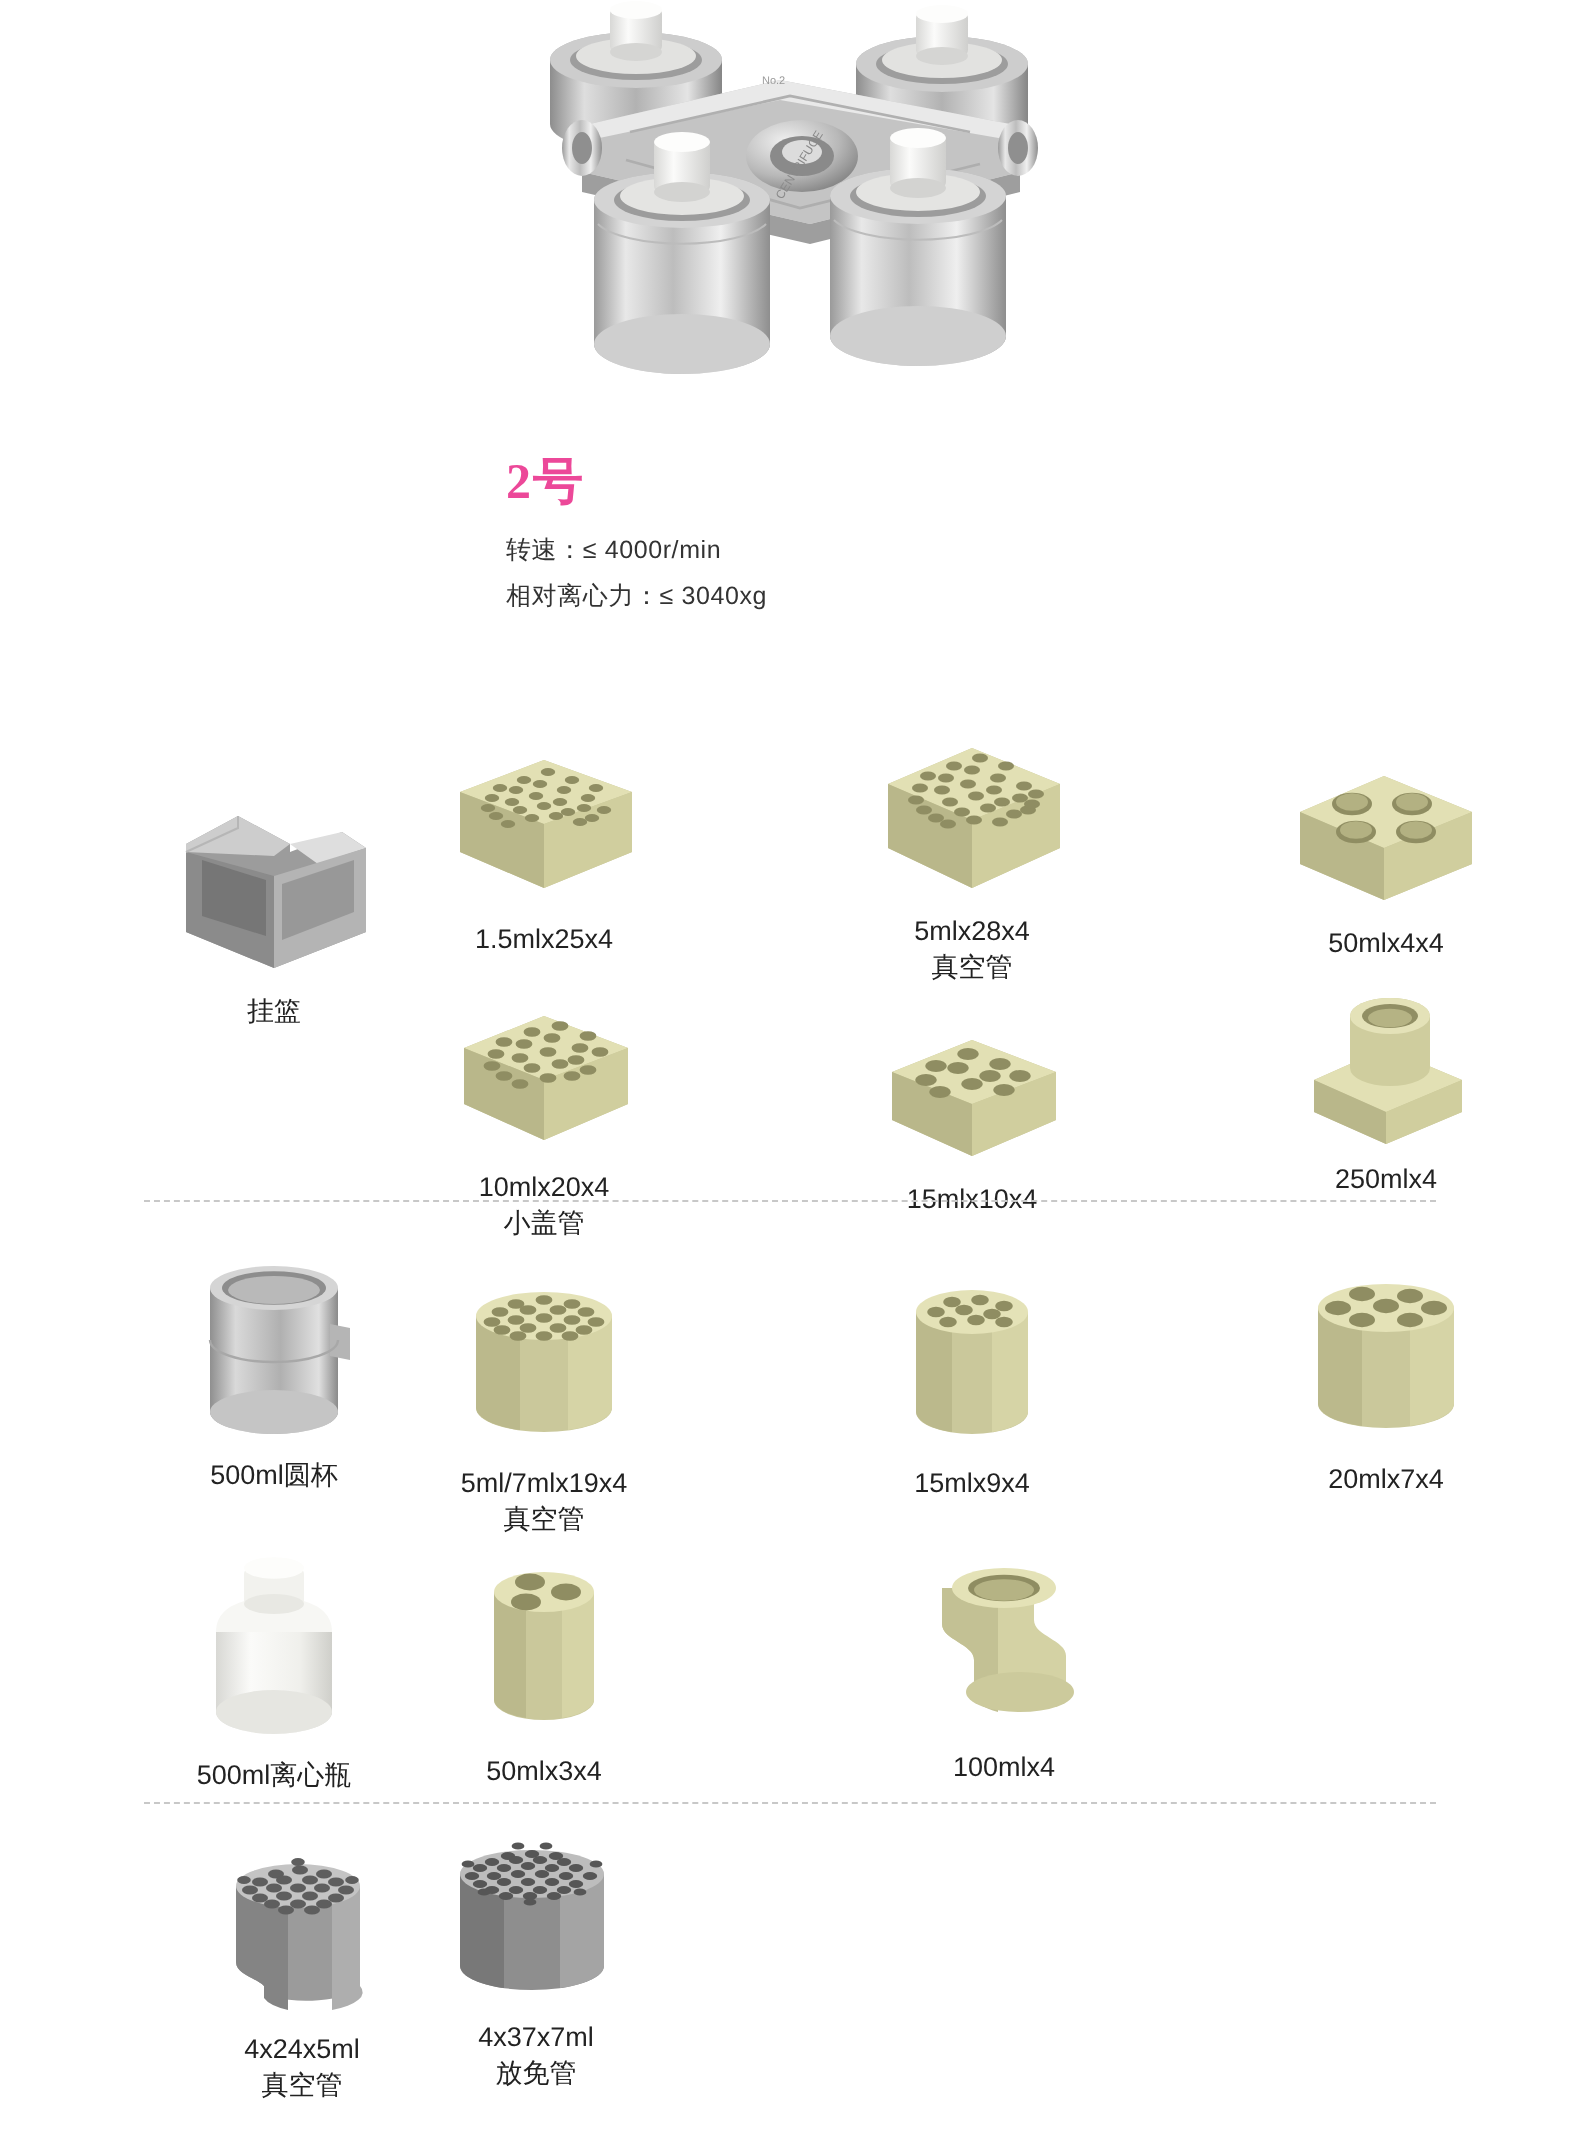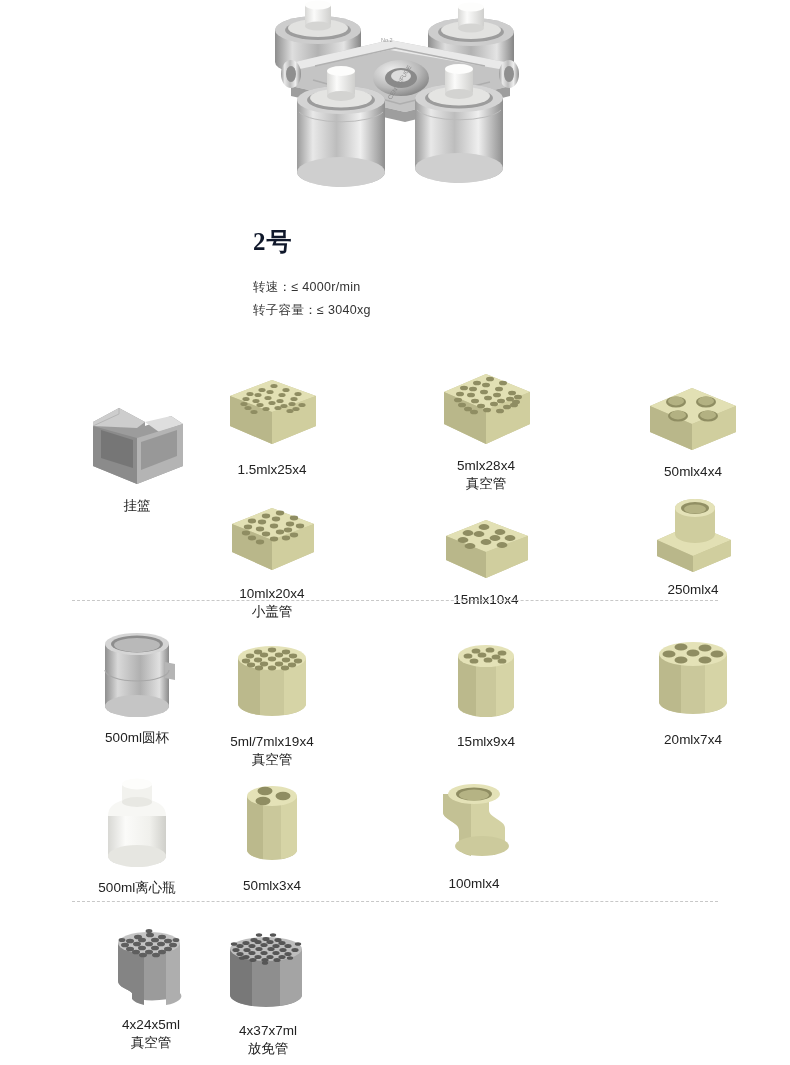--- a/index.html
+++ b/index.html
@@ -36,22 +36,22 @@
     position: absolute;
     left: 253px;
     top: 228px;
     width: 400px;
   }
   .model-no {
     font-size: 25px;
     font-weight: bold;
     font-family: "Liberation Serif", serif;
     letter-spacing: 1px;
-    color: #0f172a;
-    margin: 0 0 20px 0;
+    color: #ec4899;
+    margin: 0 0 8px 0;
     line-height: 1.1;
   }
   .spec-line {
     font-size: 12.5px;
     color: #333;
     line-height: 1.85;
     letter-spacing: 0.3px;
   }
 
   
@@ -196,21 +196,21 @@
         <ellipse cx="204" cy="94" rx="14" ry="5" fill="#d3d3d1"></ellipse>
         <path d="M162,110 A44,14 0 0 0 246,110" stroke="#bcbcbc" stroke-width="1" fill="none"></path>
       </g>
     </svg>
   </div>
 </div>
 
 <div class="title-block">
   <div class="model-no">2号</div>
   <div class="spec-line">转速：≤ 4000r/min</div>
-  <div class="spec-line">转子容量：≤ 3040xg</div>
+  <div class="spec-line">相对离心力：≤ 3040xg</div>
 </div>
 
 <div class="section sec1">
 
   <div class="cell" style="left:72px; top:52px; width:130px;">
     <div class="art">
       <svg width="116" height="98" viewBox="0 0 116 98">
         <path d="M14,30 L40,16 L66,30 L66,34 L92,24 L104,32 L104,74 L58,92 L14,74 Z" fill="#9c9c9c"></path>
         <path d="M14,30 L40,16 L66,30 L58,36 L14,34 Z" fill="#cdcdcd"></path>
         <path d="M66,30 L92,24 L104,32 L80,40 Z" fill="#dedede"></path>
@@ -568,21 +568,21 @@
           <ellipse cx="48" cy="26" rx="7.5" ry="4.2" fill="#8f8d62"></ellipse>
           <ellipse cx="28" cy="31" rx="7.5" ry="4.2" fill="#8f8d62"></ellipse>
         </g>
       </svg>
     </div>
     <div class="cap">
       <span>50mlx3x4</span>
     </div>
   </div>
 
-  <div class="cell" style="left:404px; top:156px; width:140px;">
+  <div class="cell" style="left:432px; top:156px; width:140px;">
     <div class="art tall">
       <svg width="82" height="100" viewBox="0 0 82 100">
         <path d="M10,26 L10,44 C10,52 26,54 26,62 L26,78 A27,10 0 0 0 72,78 L72,60 C72,52 56,50 56,42 L56,26 Z" fill="#d4d2a4"></path>
         <path d="M10,26 L10,44 C10,52 26,54 26,62 L26,80 A27,10 0 0 0 38,88 L38,26 Z" fill="#c3c194"></path>
         <ellipse cx="41" cy="26" rx="26" ry="10" fill="#e4e2b7"></ellipse>
         <ellipse cx="41" cy="26" rx="18" ry="6.6" fill="#8f8d62"></ellipse>
         <ellipse cx="41" cy="27" rx="15" ry="5.4" fill="#b5b384"></ellipse>
         <ellipse cx="49" cy="78" rx="27" ry="10" fill="#ccca9c"></ellipse>
       </svg>
     </div>
@@ -631,21 +631,21 @@
             <ellipse cx="43" cy="14" rx="3.4" ry="2"></ellipse>
         </g>
       </svg>
     </div>
     <div class="cap">
       <span>4x24x5ml</span>
       <span class="l2">真空管</span>
     </div>
   </div>
 
-  <div class="cell" style="left:204px; top:12px; width:128px;">
+  <div class="cell" style="left:204px; top:0; width:128px;">
     <div class="art">
       <svg width="96" height="94" viewBox="0 0 96 94">
         <path d="M10,28 L10,74 A36,12 0 0 0 82,74 L82,28 Z" fill="#8e8e8e"></path>
         <path d="M10,28 L10,74 A36,12 0 0 0 32,85 L32,34 Z" fill="#787878"></path>
         <path d="M60,34 L60,85 A36,12 0 0 0 82,74 L82,28 Z" fill="#a4a4a4"></path>
         <ellipse cx="46" cy="28" rx="36" ry="12" fill="#bdbdbd"></ellipse>
         <g fill="#565656">
           <ellipse cx="34" cy="19" rx="3.6" ry="2"></ellipse>
             <ellipse cx="46" cy="18" rx="3.6" ry="2"></ellipse>
             <ellipse cx="58" cy="19" rx="3.6" ry="2"></ellipse>

